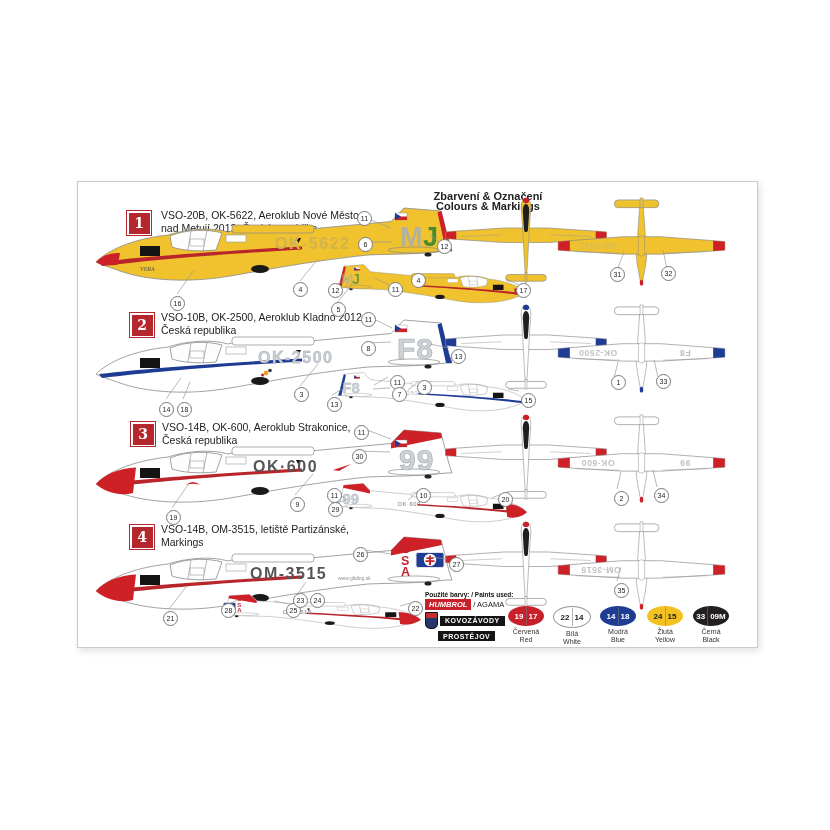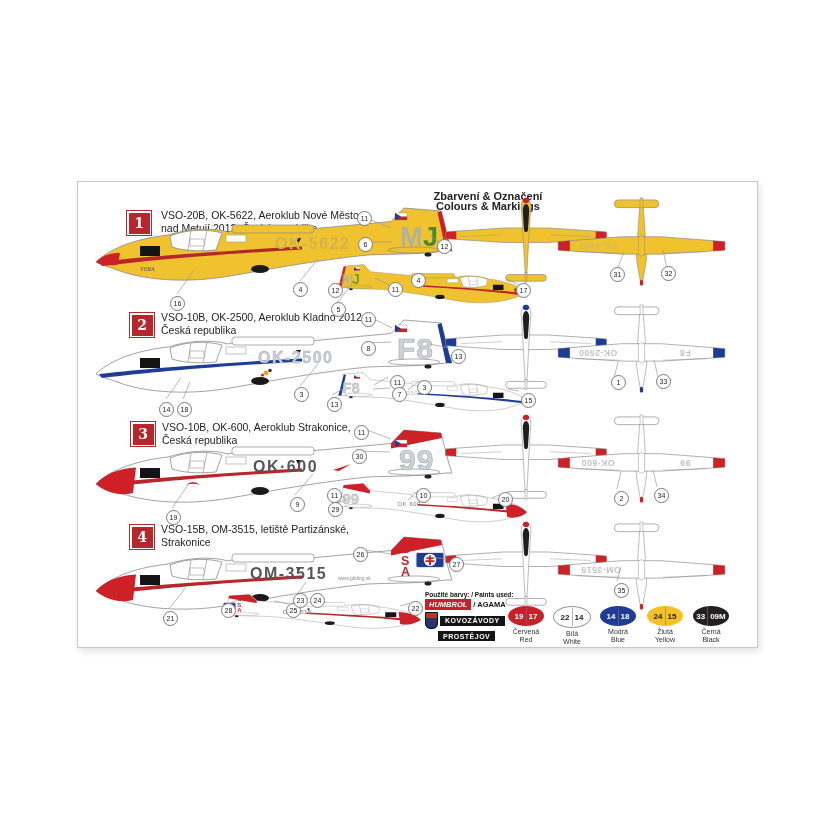--- a/index.html
+++ b/index.html
@@ -28,21 +28,21 @@
   .small-reg{font-family:"Liberation Sans",sans-serif;font-size:11px;fill:#b3b8bd;letter-spacing:1px;}
   .small-reg-dark{fill:#77777a;}
   .wingreg{font-family:"Liberation Sans",sans-serif;font-weight:bold;font-size:9px;fill:#bfc3c8;letter-spacing:.5px;}
   .wingreg-y{fill:#d6ba58;}
   .nose-text{font-family:"Liberation Serif",serif;font-style:italic;font-size:6px;fill:#555;}
   .web{font-family:"Liberation Sans",sans-serif;font-size:5px;fill:#8a9097;}
   
   .paints{position:absolute;left:347px;top:409px;width:96px;font-size:6.5px;color:#111;}
   .paints-label{font-weight:bold;font-size:6.5px;margin-bottom:1px;white-space:nowrap;}
   .humbrol{background:#c8202a;color:#fff;font-weight:bold;font-style:italic;font-size:7.5px;padding:1px 4px;display:inline-block;}
-  .agama{font-weight:bold;font-size:7.5px;color:#111;margin-left:2px;}
+  .agama{font-weight:normal;font-size:7.5px;color:#111;margin-left:2px;}
   .prow{display:flex;align-items:center;margin-top:2px;}
   .shield{width:11px;height:15px;background:linear-gradient(#c03030 0 35%,#26356d 35% 100%);
           border:1px solid #111;border-radius:0 0 5px 5px;margin-right:2px;flex:0 0 auto;}
   .bar{background:#141414;color:#fff;font-size:7px;font-weight:bold;letter-spacing:.5px;padding:1.5px 5px;display:inline-block;}
   .bar2{margin-left:13px;margin-top:2px;}
   
   .swatch{position:absolute;width:40px;text-align:center;}
   .oval{width:36px;height:20px;margin:0 auto;border-radius:50%;display:flex;align-items:center;justify-content:center;
         font-size:8px;font-weight:bold;gap:2px;}
   .oval .divline{width:1px;height:18px;background:rgba(120,120,120,.55);}
@@ -227,21 +227,21 @@
   <span class="callout" style="left:314px;top:205px">7</span>
   <span class="callout" style="left:339px;top:198px">3</span>
   <span class="callout" style="left:443px;top:211px">15</span>
   <span class="callout" style="left:533px;top:193px">1</span>
   <span class="callout" style="left:578px;top:192px">33</span>
 
   <div class="badge" style="left:52px;top:239px">
       <span>3</span>
     </div>
   <div class="title" style="left:84px;top:239px">
-    <div>VSO-10B, OK-600, Aeroklub Strakonice,</div>
+    <div>VSO-14B, OK-600, Aeroklub Strakonice,</div>
     <div>Česká republika</div>
   </div>
 
   <svg class="draw" style="left:11px;top:244px;--body:#ffffff;--tip:#cd2127;--stripe:#b8252b;--wtip:#cd2127" width="372" height="102" viewBox="0 0 372 102">
     <g transform="translate(1,1)">
       <use href="#g-side"></use>
         <use href="#g-stripe"></use>
         <use href="#g-nosecap"></use>
       <path d="M301,16.5 L314,3 L351,6 L352,11 L301,21.5 Z" fill="#cd2127"></path>
       <use href="#g-flag" transform="translate(305,13)"></use>
@@ -281,22 +281,22 @@
   <span class="callout" style="left:250px;top:320px">29</span>
   <span class="callout" style="left:338px;top:306px">10</span>
   <span class="callout" style="left:420px;top:310px">20</span>
   <span class="callout" style="left:536px;top:309px">2</span>
   <span class="callout" style="left:576px;top:306px">34</span>
 
   <div class="badge" style="left:51px;top:342px">
       <span>4</span>
     </div>
   <div class="title" style="left:83px;top:341px">
-    <div>VSO-15B, OM-3515, letiště Partizánské,</div>
-    <div>Strakonice</div>
+    <div>VSO-14B, OM-3515, letiště Partizánské,</div>
+    <div>Markings</div>
   </div>
 
   <svg class="draw" style="left:11px;top:351px;--body:#ffffff;--tip:#cd2127;--stripe:#b8252b;--wtip:#cd2127" width="372" height="102" viewBox="0 0 372 102">
     <g transform="translate(1,1)">
       <use href="#g-side"></use>
         <use href="#g-stripe"></use>
         <use href="#g-nosecap"></use>
       <path d="M301,16.5 L314,3 L351,6 L352,11 L301,21.5 Z" fill="#cd2127"></path>
       <text class="tailletter" x="311" y="19">O</text>
       <text class="tailletter" x="311" y="30.5">S</text>

